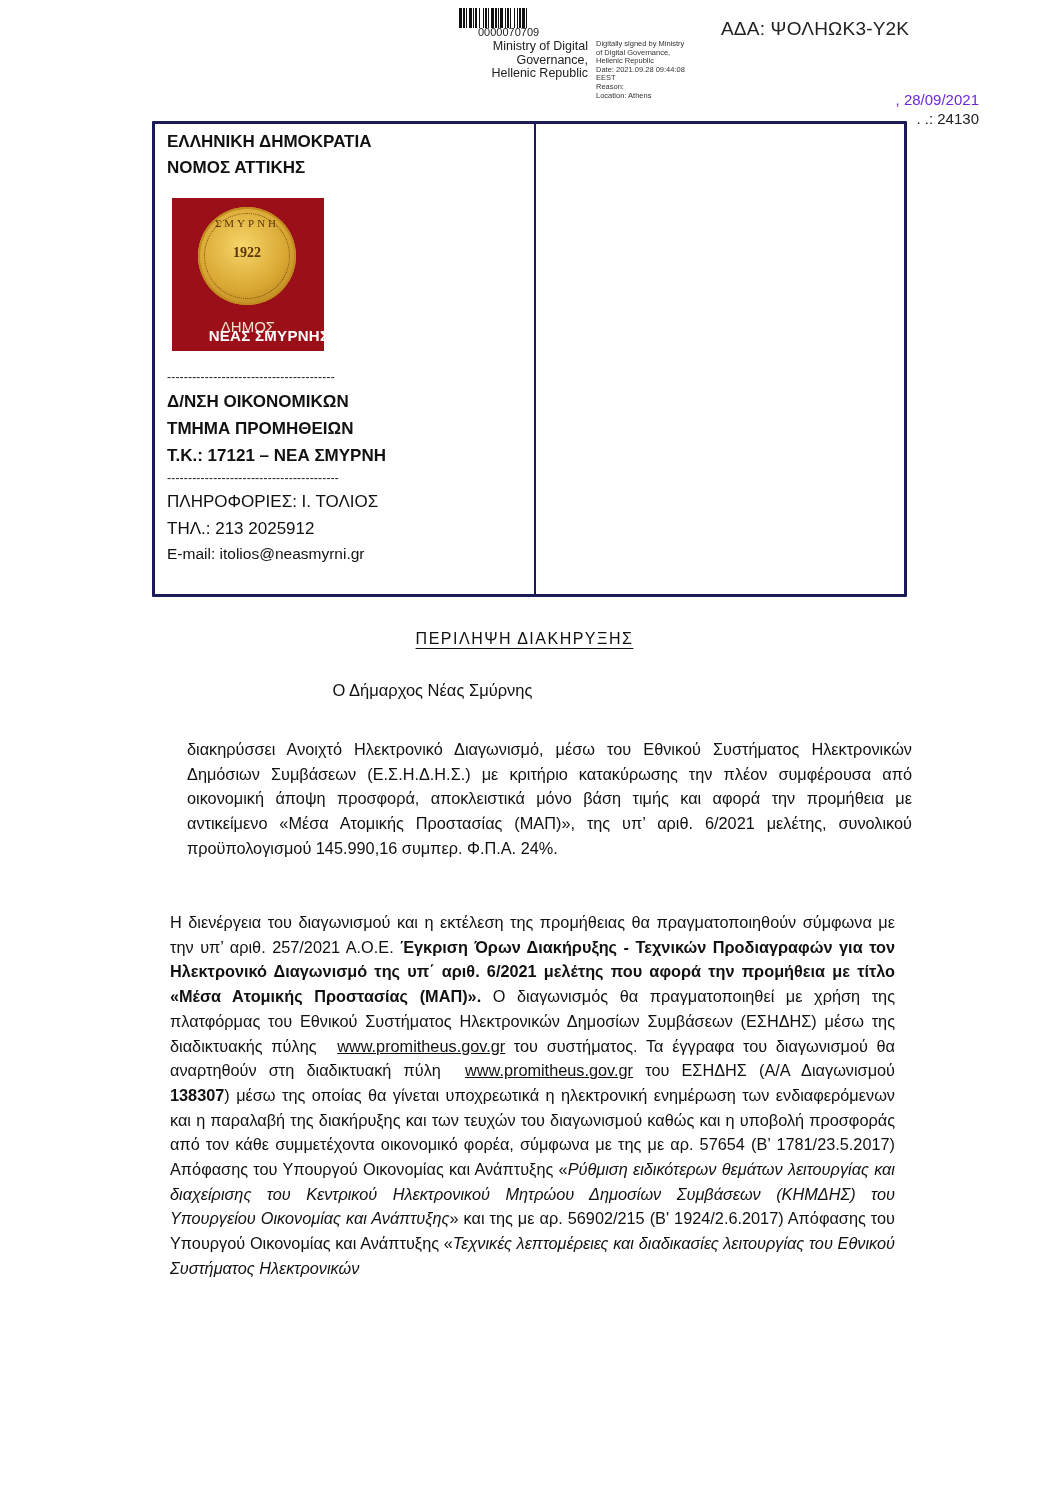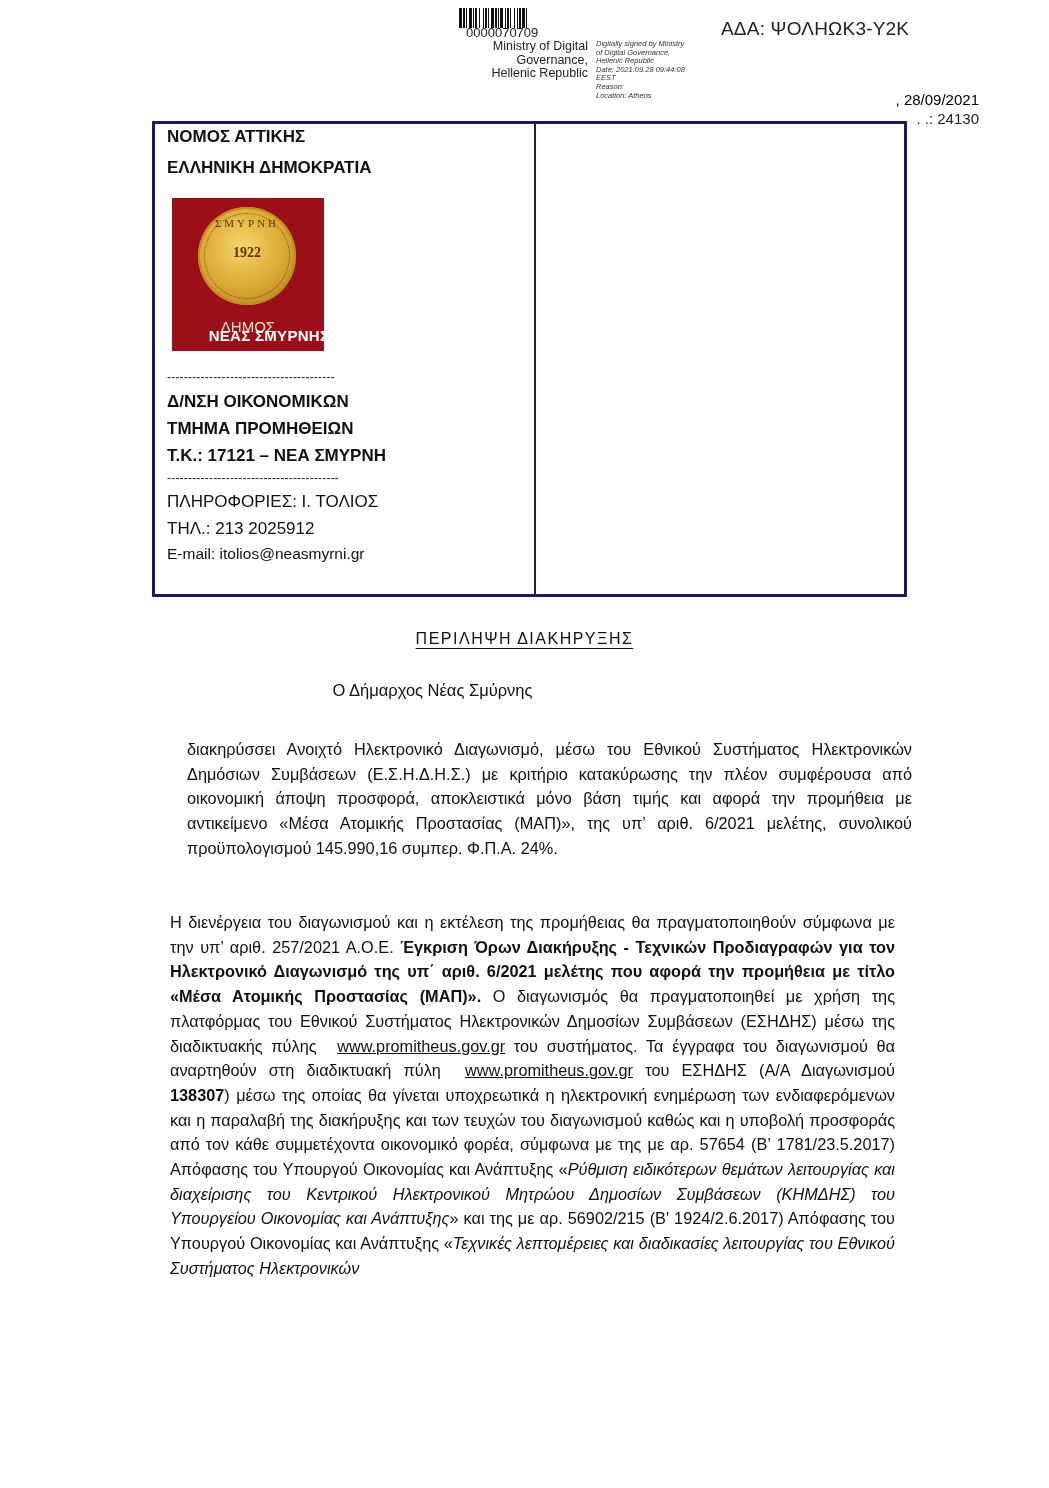--- a/index.html
+++ b/index.html
@@ -2,25 +2,25 @@
 <html><head>
 <meta charset="utf-8">
 <style>
   html, body { margin:0; padding:0; background:#ffffff; }
   body { width:1049px; height:1488px; position:relative; overflow:hidden; font-family:"Liberation Sans", sans-serif; color:#1a1a1a; }
   .abs { position:absolute; }
 
   
   .barcode { left:459px; top:8px; width:130px; height:20px; display:flex; gap:0; }
   .barcode span { display:block; height:20px; background:#111; }
-  .barcode-num { left:466px; top:26px; font-size:13px; line-height:13px; color:#222; }
+  .barcode-num { left:478px; top:26px; font-size:11px; line-height:13px; color:#222; }
   .ministry { left:490px; top:40px; font-size:12.5px; line-height:13.5px; text-align:right; width:98px; color:#222; }
-  .sign { left:596px; top:40px; font-size:7.5px; line-height:8.6px; color:#333; width:110px;font-style:italic; }
+  .sign { left:596px; top:40px; font-size:7.5px; line-height:8.6px; color:#333; width:110px; }
   .ada { left:721px; top:18px; font-size:19px; color:#222; letter-spacing:0.2px; }
-  .date-line { right:70px; top:91px; font-size:15px; color:#000000; text-align:right; }
+  .date-line { right:70px; top:91px; font-size:15px; color:#6d28d9; text-align:right; }
   .prot-line { right:70px; top:110px; font-size:15px; color:#222; text-align:right; }
 
   
   .hbox { left:152px; top:121px; width:755px; height:476px; border:3px solid #1b1b5a; border-radius:1px; box-sizing:border-box; }
   .hbox .divider { position:absolute; left:379px; top:0; bottom:0; width:2px; background:#1b1b5a; }
   .hbox .left { position:absolute; left:12px; top:0; width:360px; font-family:"Liberation Sans", sans-serif; }
   .h-title { font-weight:bold; font-size:17px; line-height:26px; color:#111; }
   .logo { position:absolute; left:5px; top:74px; width:152px; height:153px; background:#9b1018; }
   .coin { position:absolute; left:26px; top:9px; width:98px; height:98px; border-radius:50%;
           background:radial-gradient(circle at 45% 40%, #f6d66a 0%, #d9a733 55%, #a87216 100%);
@@ -110,22 +110,22 @@
   <div>Reason:</div>
   <div>Location: Athens</div>
 </div>
 <div class="abs ada">ΑΔΑ: ΨΟΛΗΩΚ3-Υ2Κ</div>
 <div class="abs date-line">, 28/09/2021</div>
 <div class="abs prot-line">. .: 24130</div>
 
 <div class="abs hbox">
   <div class="divider"></div>
   <div class="left">
+    <div class="h-title" style="margin-top:5px">ΕΛΛΗΝΙΚΗ ΔΗΜΟΚΡΑΤΙΑ</div>
     <div class="h-title">ΝΟΜΟΣ ΑΤΤΙΚΗΣ</div>
-    <div class="h-title" style="margin-top:5px">ΕΛΛΗΝΙΚΗ ΔΗΜΟΚΡΑΤΙΑ</div>
 
     <div class="logo">
       <div class="coin">
         <div class="coin-ring"></div>
         <div class="coin-top">ΣΜΥΡΝΗ</div>
         <div class="coin-text">1922</div>
       </div>
       <div class="logo-dimos">ΔΗΜΟΣ</div>
       <div class="logo-name">ΝΕΑΣ ΣΜΥΡΝΗΣ</div>
     </div>

